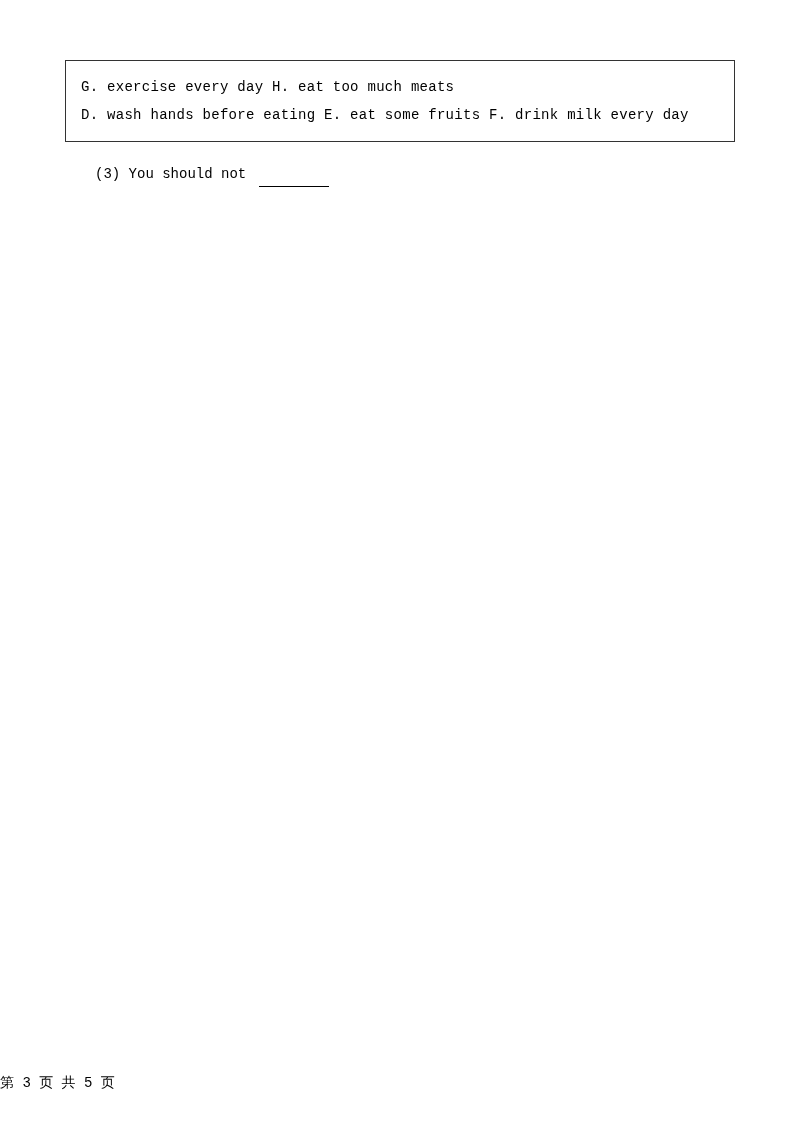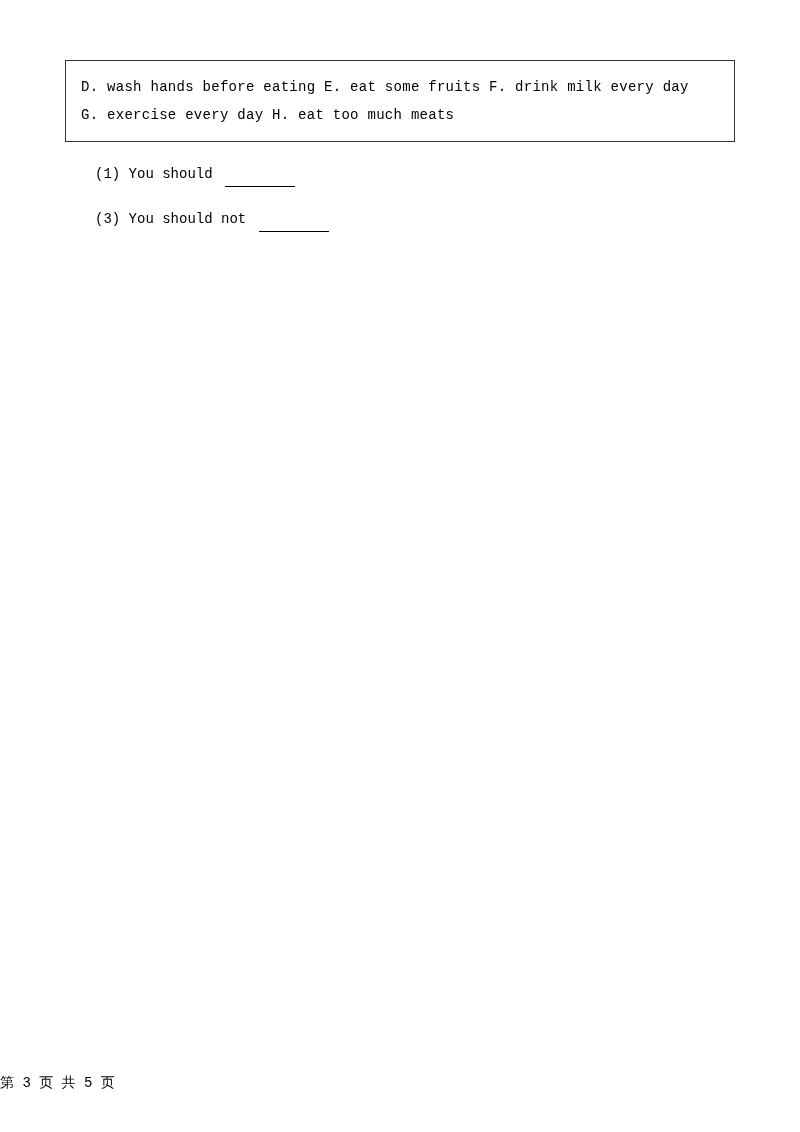--- a/index.html
+++ b/index.html
@@ -64,30 +64,26 @@
       font-size: 14px;
       font-family: "Courier New", Courier, monospace;
     }
   </style>
 </head>
 <body>
 
 <div class="page-content">
 
   <div class="options-box">
+    <span class="options-row">G. exercise every day    H. eat too much meats</span>
     <span class="options-row">D. wash hands before eating   E. eat some fruits   F. drink milk every day</span>
-    <span class="options-row">G. exercise every day    H. eat too much meats</span>
   </div>
 
   <div class="questions-section">
 
-    <div class="question-item">
-      <span>(1) You should</span>
-      <span class="blank"></span>
-    </div>
 
     <div class="question-item">
       <span>(3) You should not</span>
       <span class="blank"></span>
     </div>
 
   </div>
 
 </div>
 

